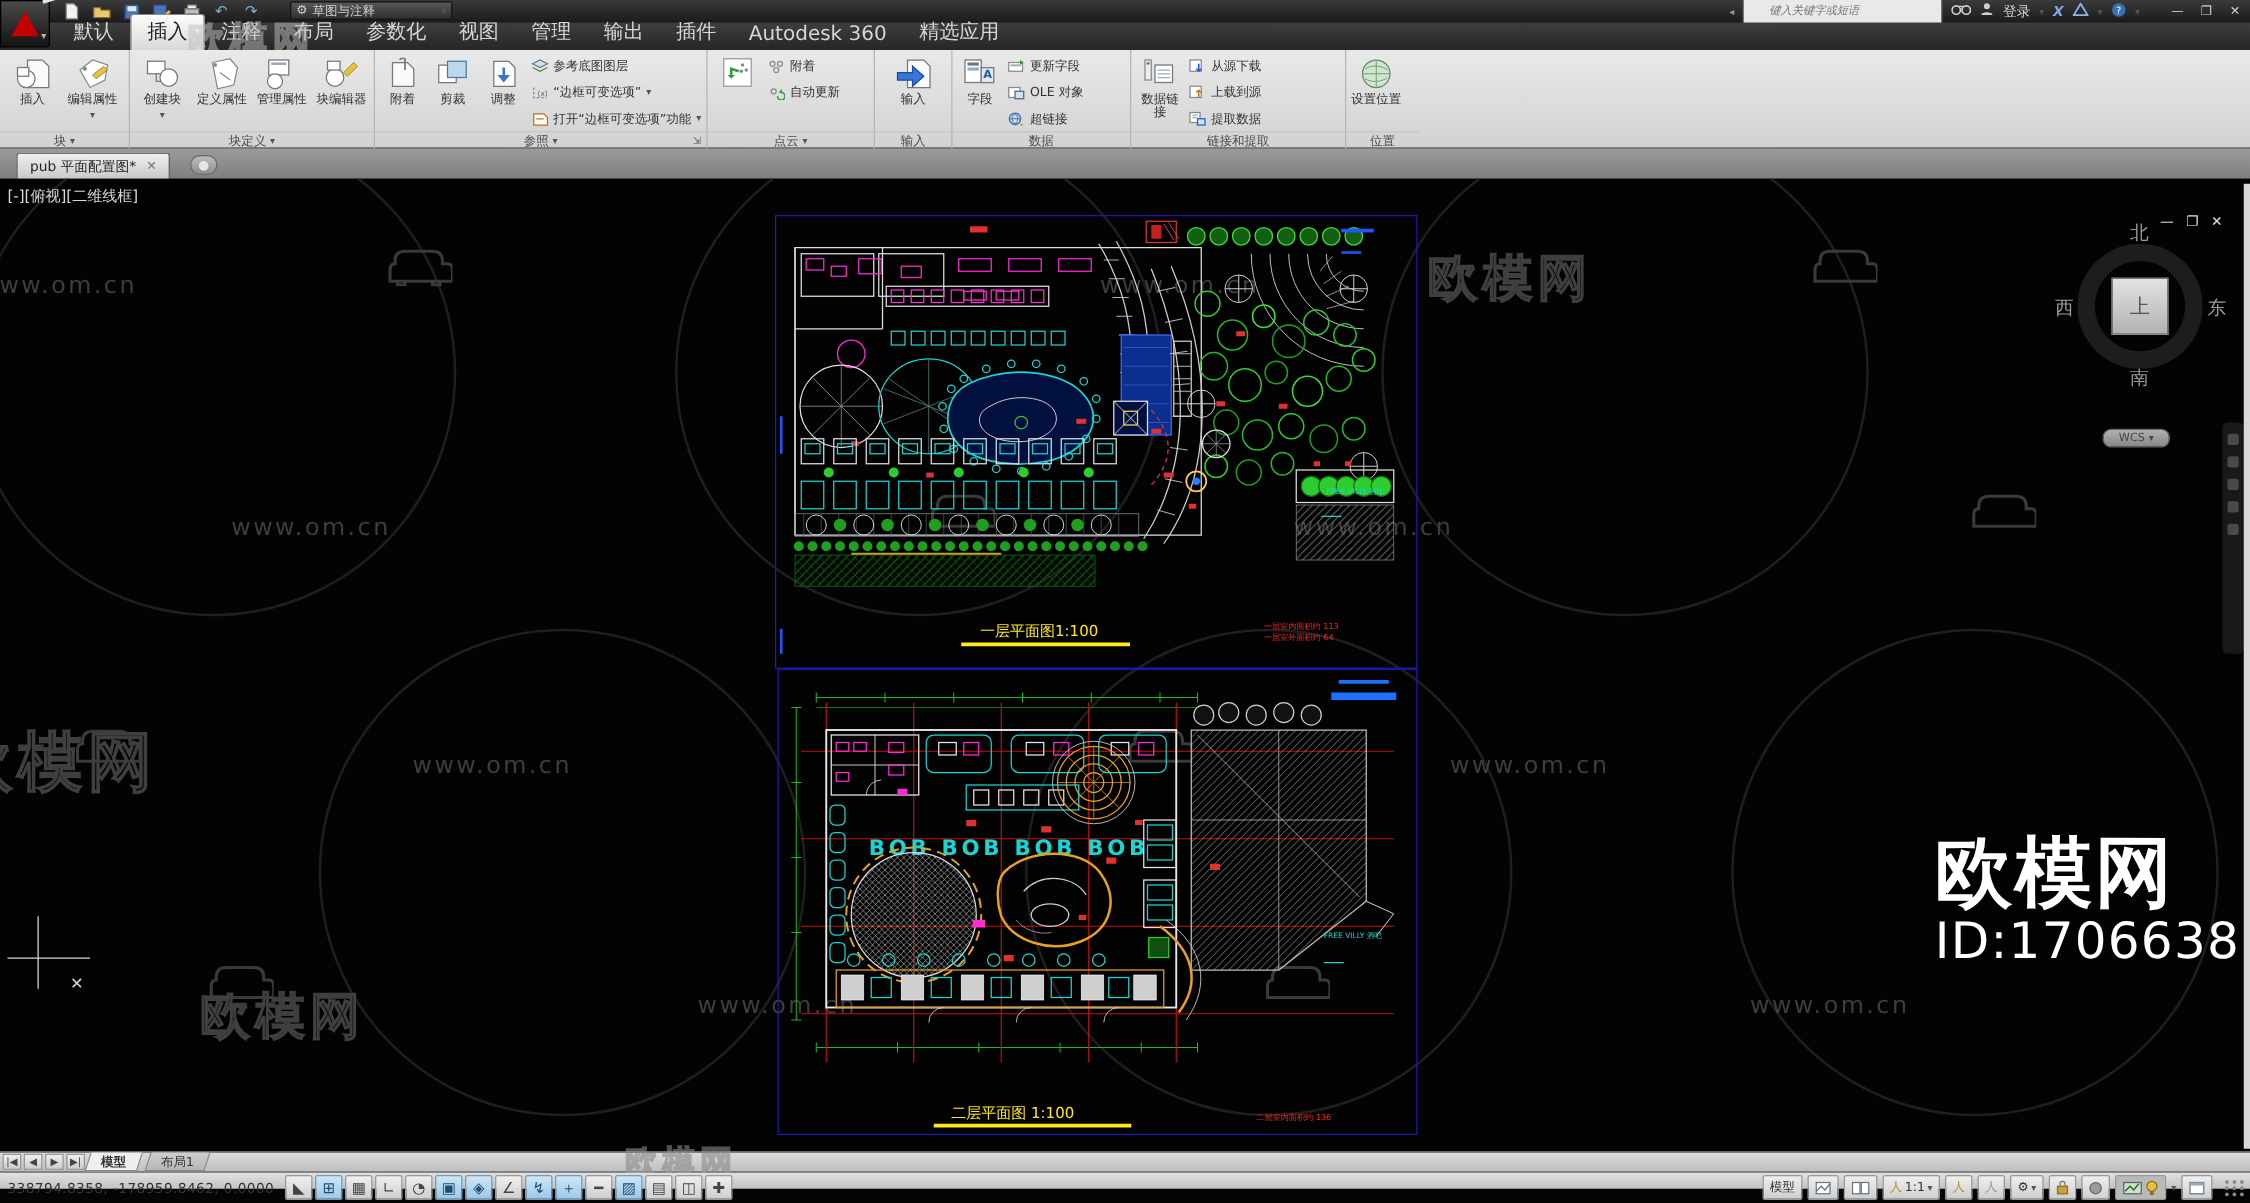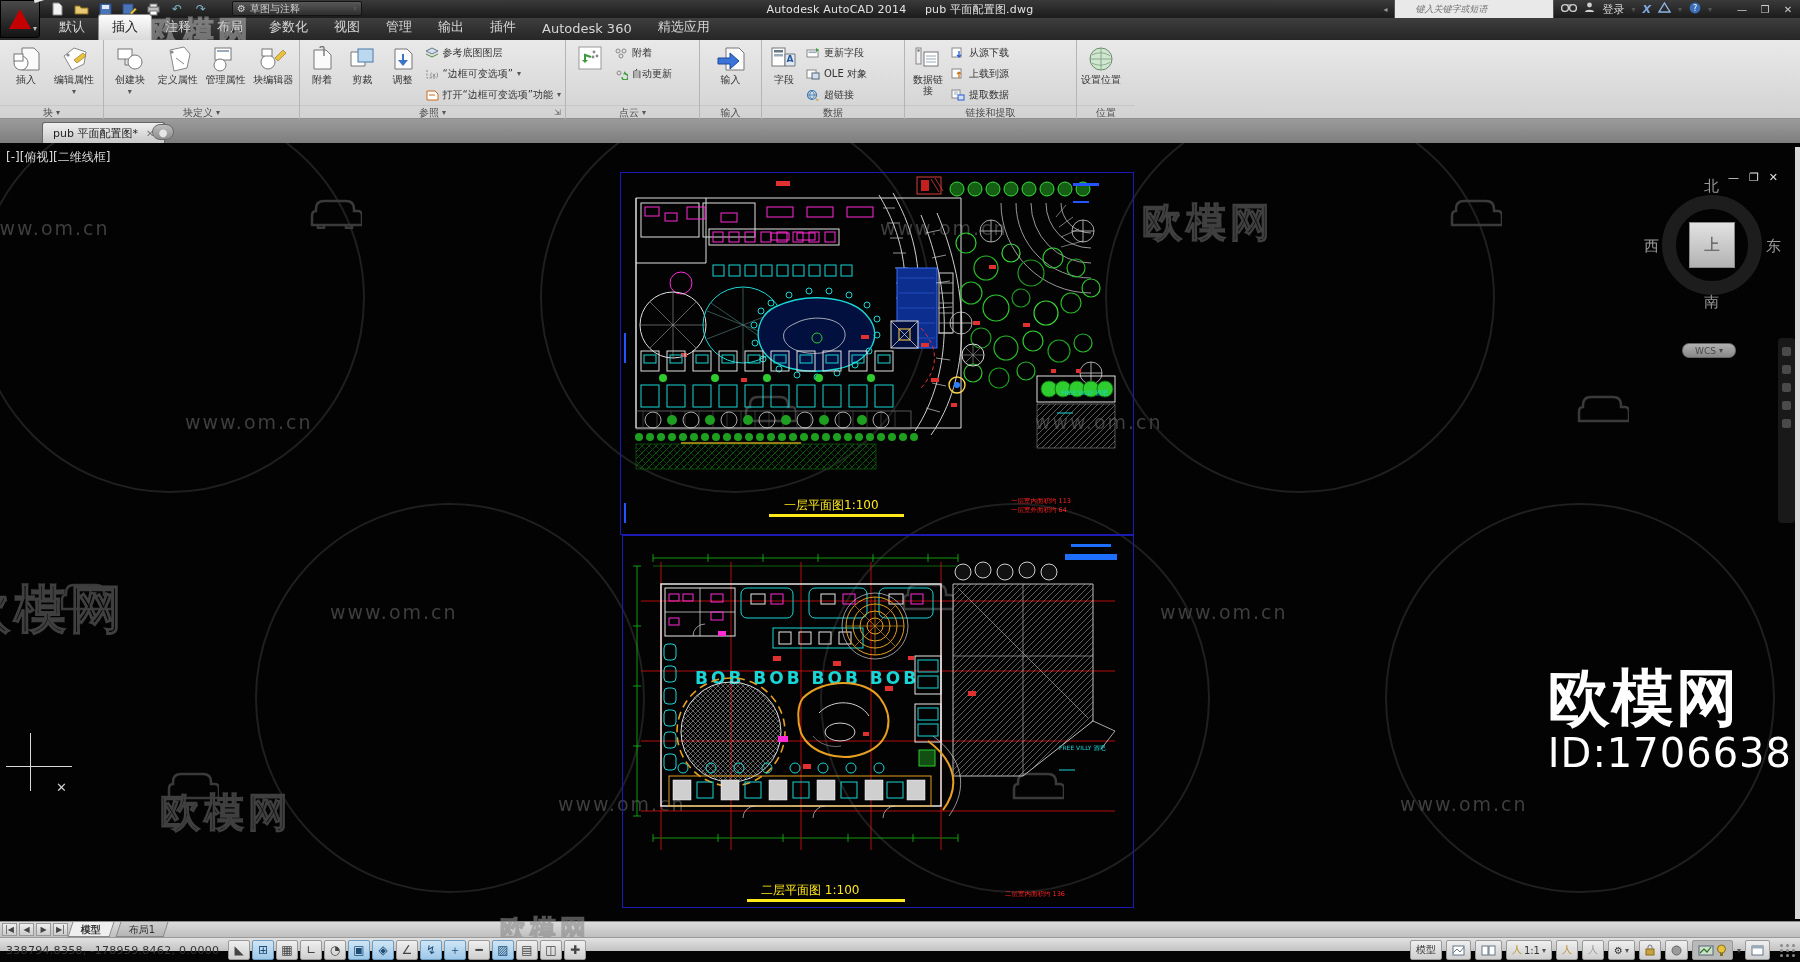--- a/index.html
+++ b/index.html
@@ -23,40 +23,40 @@
   .title-center{position:absolute;left:0;right:0;top:2px;text-align:center;font-size:11px;color:#e3e3e3;letter-spacing:.2px;}
   .infocenter{position:absolute;right:5px;top:1px;height:16px;display:flex;align-items:center;gap:7px;}
   .ic-search{width:160px;height:26px;background:#e9e9e9;border:1px solid #555;border-radius:2px;
     font-size:9px;color:#777;font-style:italic;padding:0 20px;}
   .win-ctl{display:flex;gap:9px;margin-left:16px;}
   .win-ctl span{width:14px;height:12px;display:flex;align-items:center;justify-content:center;color:#cfcfcf;font-size:10px;}
 
   
   #ribbontabs{position:absolute;left:0;top:18px;width:1800px;height:22px;background:linear-gradient(#3e3e3e,#262626);}
   #ribbontabs .tabs{position:absolute;left:46px;top:0;display:flex;height:22px;align-items:flex-end;}
-  .rtab{padding:3px 13px 4px 13px;font-size:13px;color:#d6d6d6;cursor:default;}
+  .rtab{padding:3px 13px 4px 13px;font-size:16px;color:#d6d6d6;cursor:default;}
   .rtab.active{background:linear-gradient(#fdfdfd,#d9d9d9);color:#222;border-radius:3px 3px 0 0;border:1px solid #8a8a8a;border-bottom:none;}
 
   
   #ribbon{position:absolute;left:0;top:40px;width:1800px;height:79px;
     background:linear-gradient(#e9e9e9,#d2d2d2);border-bottom:1px solid #8f8f8f;color:#333;}
   .rpanel{position:absolute;top:0;height:79px;border-right:1px solid #b5b5b5;}
   .rpanel .body{position:absolute;left:0;right:0;top:2px;bottom:14px;display:flex;align-items:stretch;padding:1px 4px;gap:4px;}
   .rpanel .foot{position:absolute;left:0;right:0;bottom:0;height:14px;font-size:10px;color:#4c4c4c;
     display:flex;align-items:center;justify-content:center;gap:3px;border-top:1px solid #c6c6c6;}
   .bigbtn{display:flex;flex-direction:column;align-items:center;justify-content:flex-start;width:44px;font-size:10px;color:#333;text-align:center;line-height:11px;gap:1px;padding-top:2px;}
   .bigbtn .ic{width:30px;height:28px;display:flex;align-items:center;justify-content:center;}
   .rowcol{display:flex;flex-direction:column;justify-content:space-between;padding:2px 0;}
   .rrow{display:flex;align-items:center;gap:4px;font-size:10px;color:#333;white-space:nowrap;height:15px;}
   .rrow .mini{width:14px;height:12px;display:flex;align-items:center;justify-content:center;}
   .caret-s{font-size:8px;color:#555;}
 
   
   #filetabs{position:absolute;left:0;top:119px;width:1800px;height:24px;background:linear-gradient(#9b9b9b,#7e7e7e);}
-  .ftab{position:absolute;left:42px;top:3px;height:21px;background:linear-gradient(#efefef,#c9c9c9);
+  .ftab{position:absolute;left:13px;top:3px;height:21px;background:linear-gradient(#efefef,#c9c9c9);
     border:1px solid #666;border-bottom:none;border-radius:3px 3px 0 0;display:flex;align-items:center;gap:8px;
     padding:0 10px;font-size:11px;color:#222;}
   .ftab .x{color:#777;font-size:10px;}
   .ftab-plus{position:absolute;left:152px;top:5px;width:22px;height:16px;background:linear-gradient(#bdbdbd,#8f8f8f);
     border:1px solid #6a6a6a;border-radius:8px;display:flex;align-items:center;justify-content:center;color:#e6e6e6;font-size:10px;}
 
   
   #canvas{position:absolute;left:0;top:143px;width:1800px;height:778px;background:#030303;overflow:hidden;}
   .wm-circle{position:absolute;border:2px solid #1f1f1f;border-radius:50%;width:390px;height:390px;}
   .wm-url{position:absolute;color:#3e3e3e;font-size:19px;letter-spacing:2px;}
@@ -142,24 +142,20 @@
             <rect x="4" y="8" width="7" height="4" fill="#fff" stroke="#777"></rect>
           </svg>
         </span>
       <span class="qbtn" style="color:#7fb2c9;font-size:12px;">↶</span>
       <span class="qbtn" style="color:#7fb2c9;font-size:12px;">↷</span>
     </div>
     <div class="ws-pill">
       <span style="font-size:10px;">⚙</span>
       <span>草图与注释</span>
       <span class="caret-s" style="margin-left:auto;">▾</span>
-    </div>
-    <div class="title-center">
-      <span>Autodesk AutoCAD 2014</span>&nbsp;&nbsp;&nbsp;&nbsp;
-      <span>pub 平面配置图.dwg</span>
     </div>
     <div class="infocenter">
       <span style="color:#999;font-size:8px;">◂</span>
       <input class="ic-search" placeholder="键入关键字或短语" style="">
       <span>
         <svg width="16" height="11">
             <circle cx="4" cy="6" r="3.4" fill="none" stroke="#cfcfcf" stroke-width="1.4"></circle>
             <circle cx="12" cy="6" r="3.4" fill="none" stroke="#cfcfcf" stroke-width="1.4"></circle>
             <path d="M6 3h4" stroke="#cfcfcf"></path>
           </svg></span>

